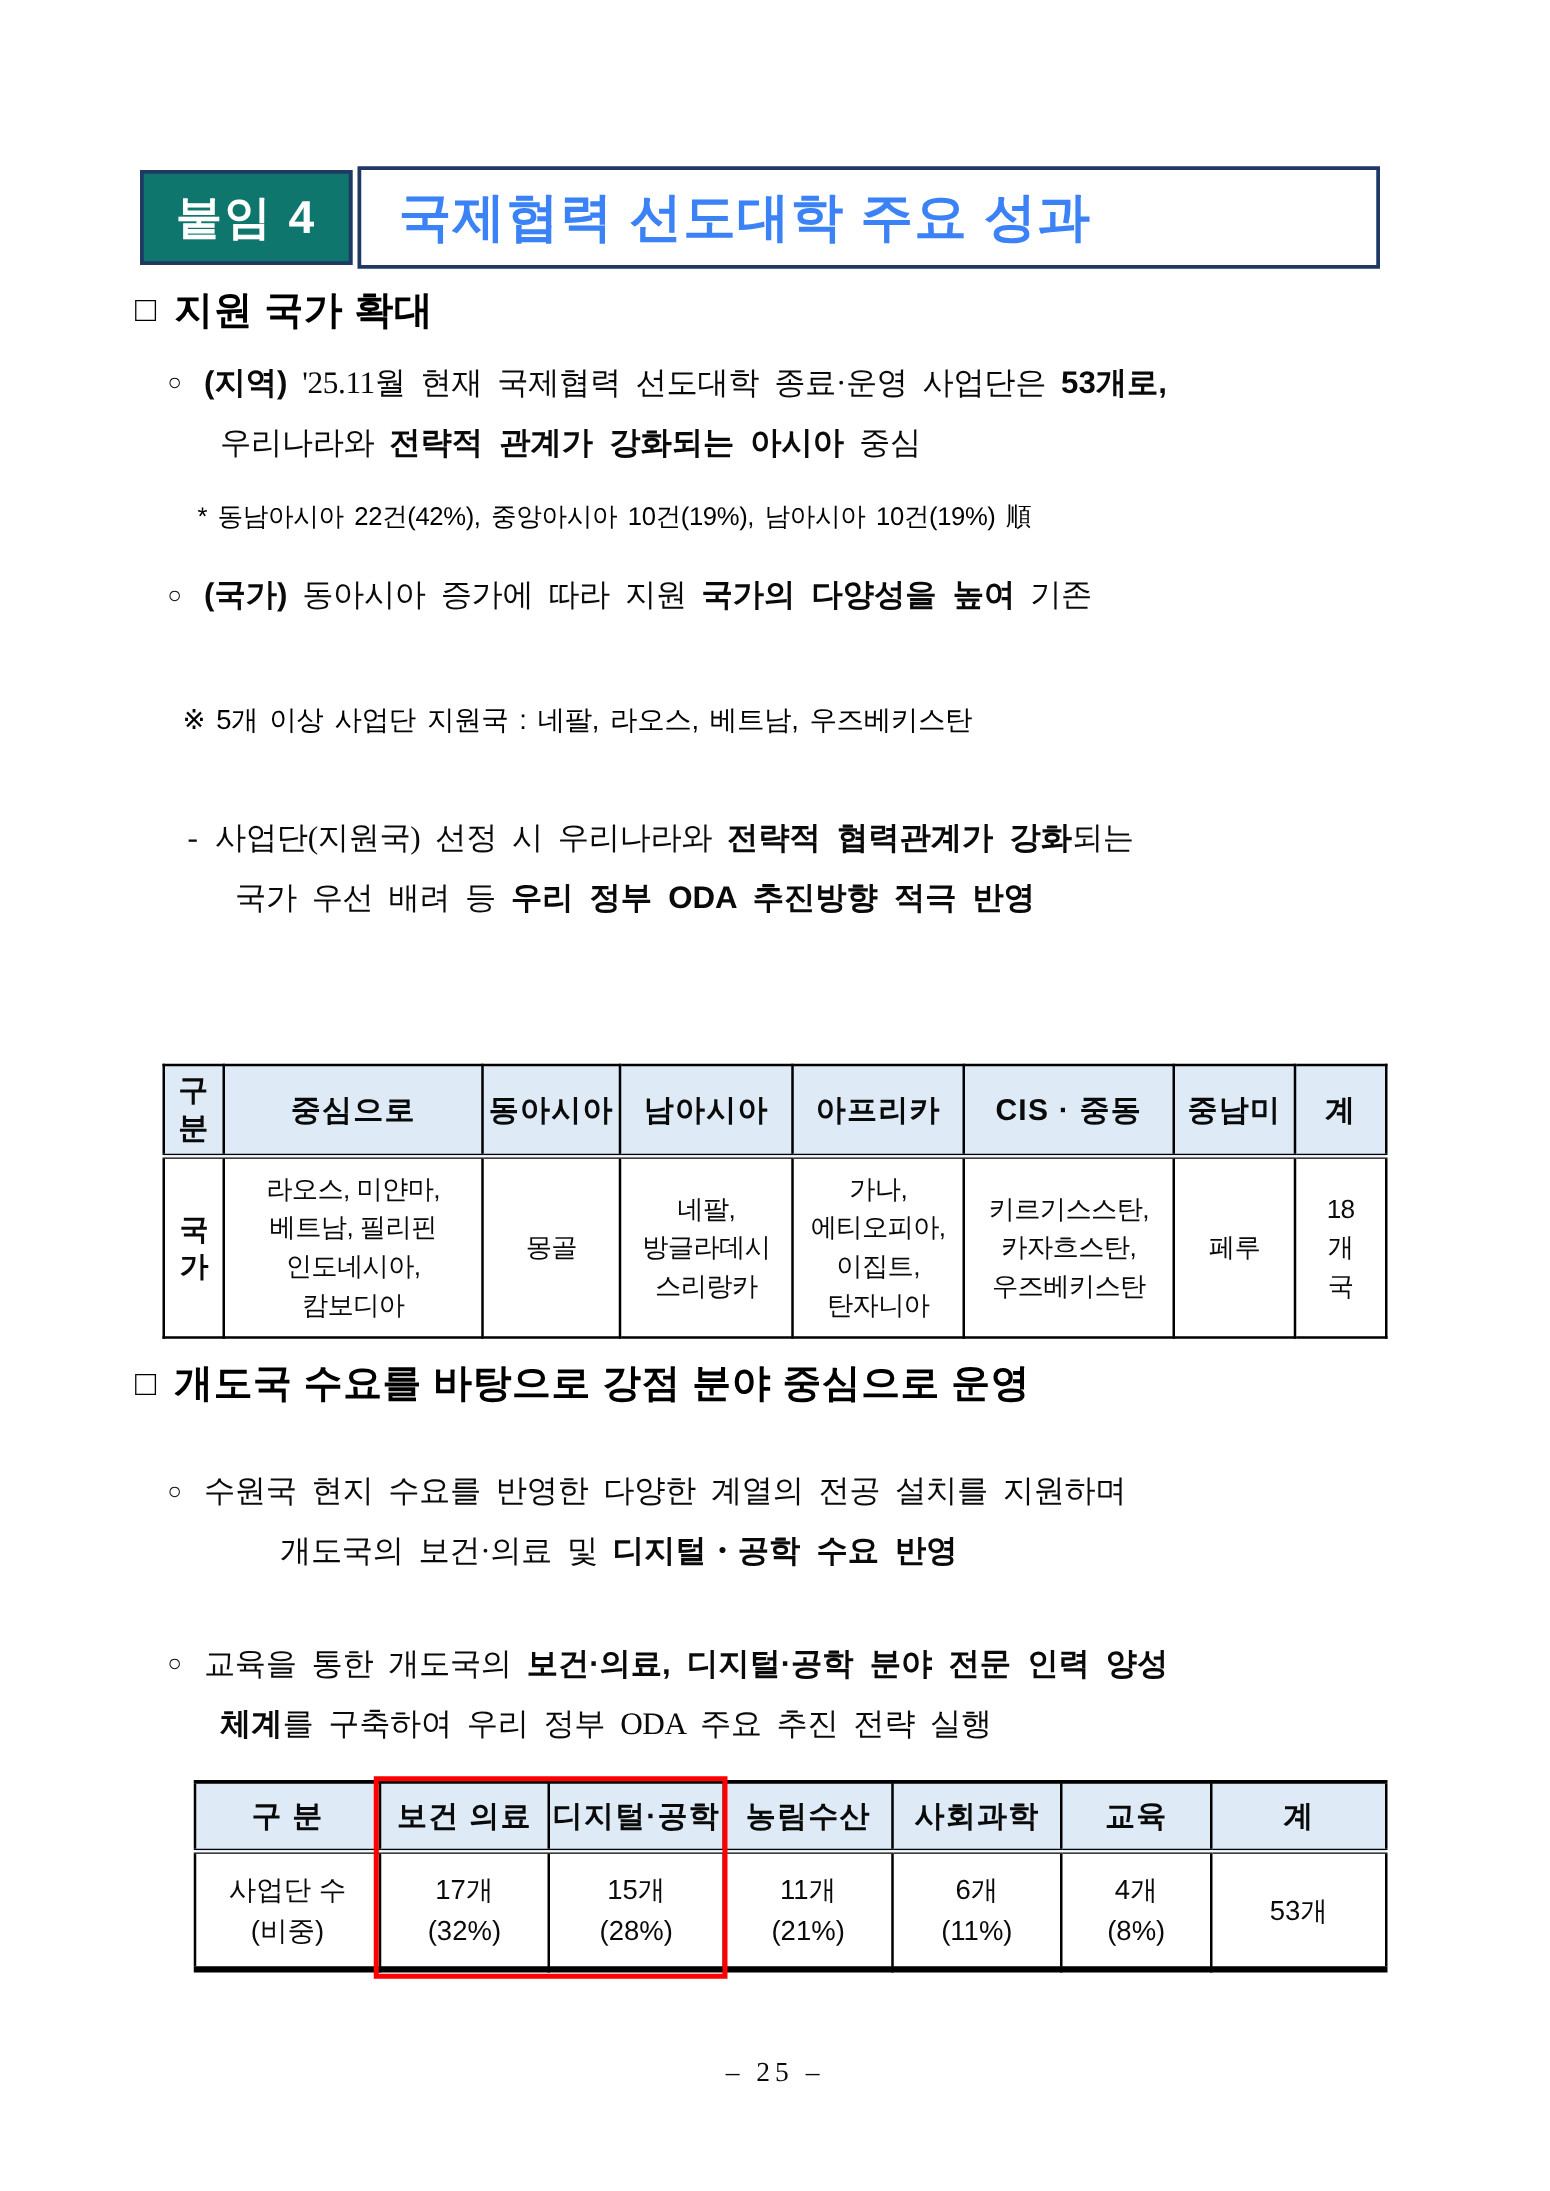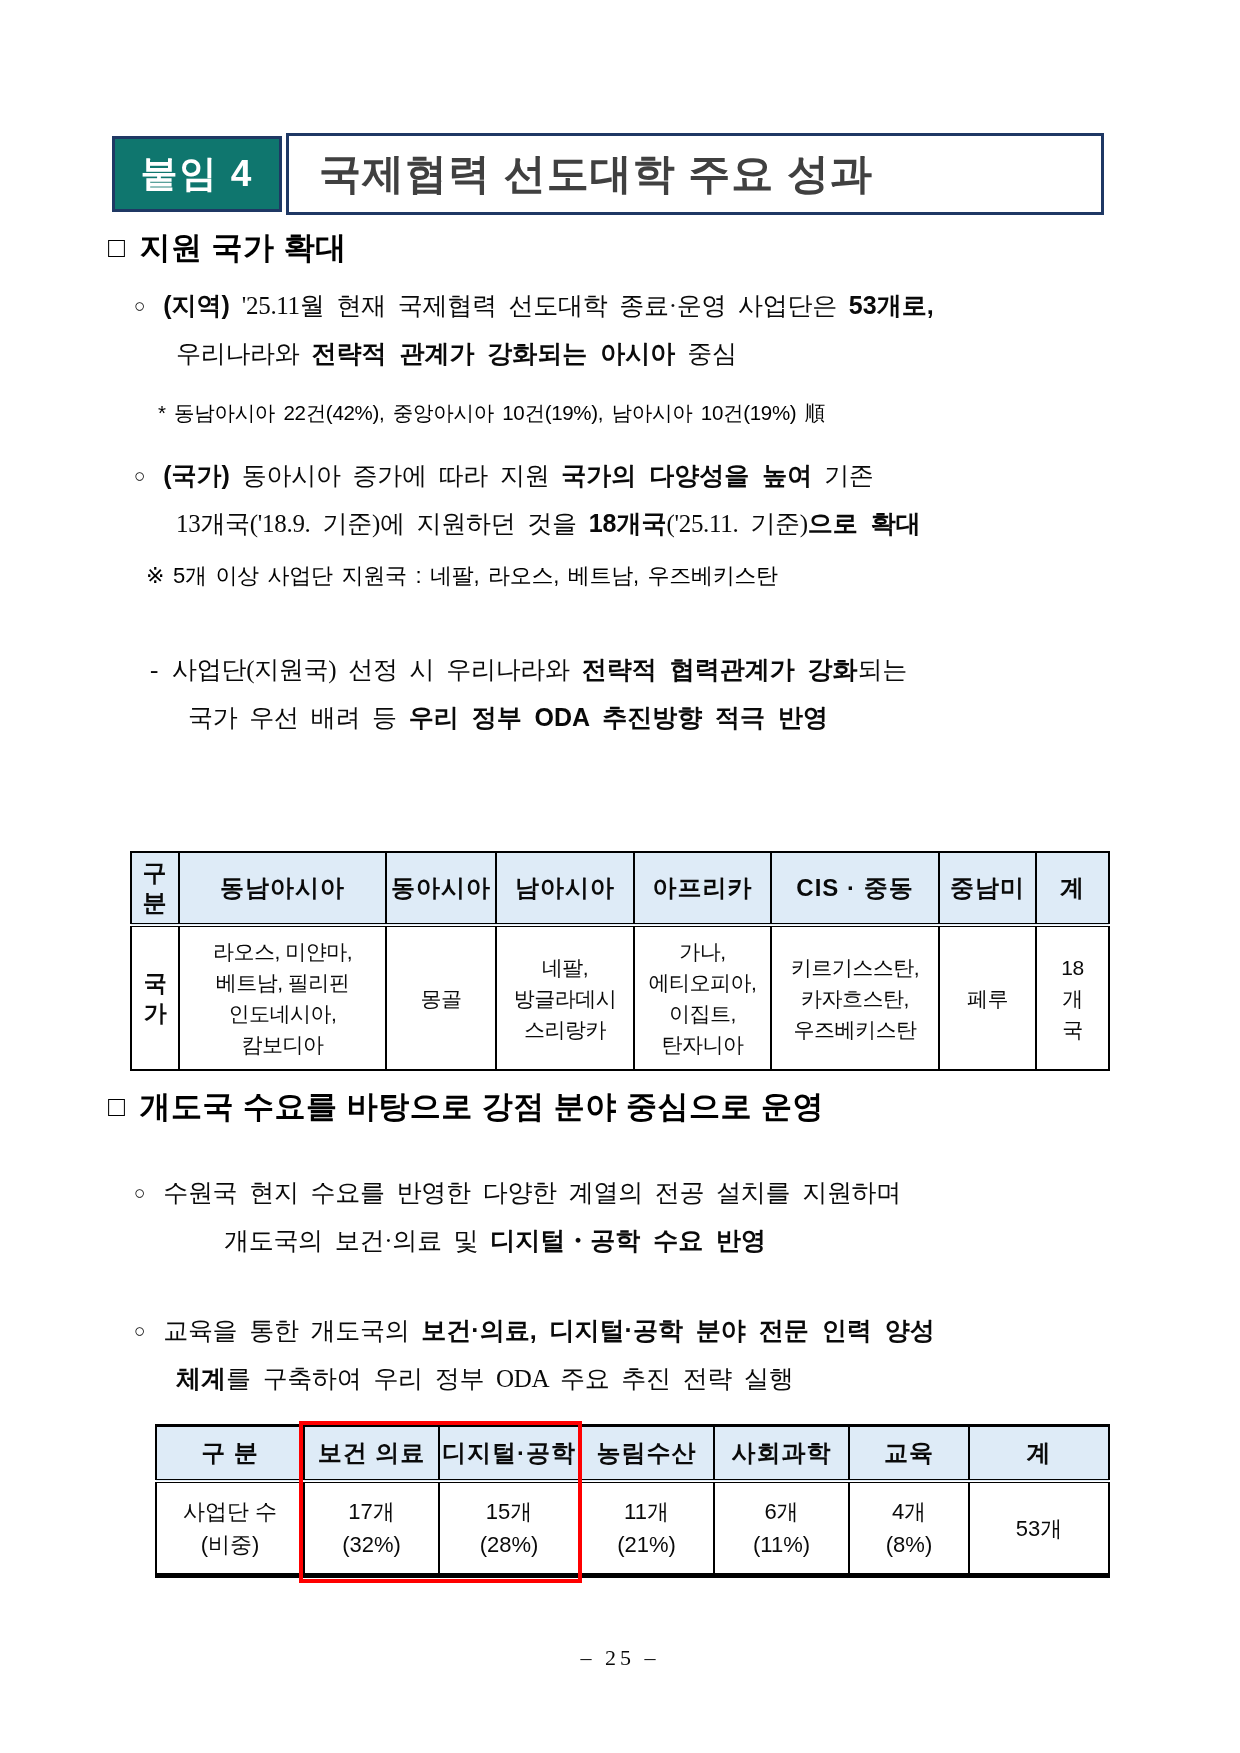--- a/index.html
+++ b/index.html
@@ -5,21 +5,21 @@
   html,body{margin:0;padding:0;background:#888;}
   #page{position:relative;width:1240px;height:1753px;background:#ffffff;margin:0 auto;
         font-family:"Liberation Serif","DejaVu Serif",serif;color:#0a0a0a;overflow:hidden;}
 
   
   .badge{position:absolute;left:112px;top:136px;width:170px;height:76px;box-sizing:border-box;
          background:#0f766e;border:3px solid #1F3864;display:flex;align-items:center;justify-content:center;
          color:#fff;font-family:"Liberation Sans","DejaVu Sans",sans-serif;font-weight:bold;font-size:37px;letter-spacing:2px;}
   .title-box{position:absolute;left:286px;top:133px;width:818px;height:82px;box-sizing:border-box;
          background:#fff;border:3px solid #1F3864;display:flex;align-items:center;padding-left:30px;
-         font-family:"Liberation Sans","DejaVu Sans",sans-serif;font-weight:bold;font-size:42px;letter-spacing:1px;color:#404040;}
+         font-family:"Liberation Sans","DejaVu Sans",sans-serif;font-weight:bold;font-size:42px;letter-spacing:1px;color:#3b82f6;}
 
   
   .sec-h{position:absolute;font-family:"Liberation Sans","DejaVu Sans",sans-serif;font-weight:bold;
          font-size:31px;color:#000;letter-spacing:0.5px;white-space:nowrap;}
   .sec-h .sq{font-size:28px;margin-right:14px;font-weight:normal;position:relative;top:-1px;}
 
   
   .bl{position:absolute;font-size:25px;white-space:nowrap;word-spacing:6px;letter-spacing:-0.3px;}
   .bl b{font-family:"Liberation Sans","DejaVu Sans",sans-serif;font-weight:bold;letter-spacing:0;}
   .circ{font-size:19px;vertical-align:2px;margin-right:18px;}
@@ -64,23 +64,20 @@
     <span class="circ">○</span><b>(지역)</b><span> '25.11월 현재 국제협력 선도대학 종료·운영 사업단은 </span><b>53개로,</b>
   </div>
   <div class="bl" style="left:176px;top:337px;">
     <span>우리나라와 </span><b>전략적 관계가 강화되는 아시아</b><span> 중심</span>
   </div>
   <div class="note" style="left:158px;top:399px;">* 동남아시아 22건(42%), 중앙아시아 10건(19%), 남아시아 10건(19%) 順</div>
 
   <div class="bl" style="left:134px;top:459px;">
     <span class="circ">○</span><b>(국가)</b><span> 동아시아 증가에 따라 지원 </span><b>국가의 다양성을 높여</b><span> 기존</span>
   </div>
-  <div class="bl" style="left:176px;top:507px;">
-    <span>13개국('18.9. 기준)에 지원하던 것을 </span><b>18개국</b><span>('25.11. 기준)</span><b>으로 확대</b>
-  </div>
 
   <div class="note" style="left:146px;top:561px;font-size:22px;">※ 5개 이상 사업단 지원국 : 네팔, 라오스, 베트남, 우즈베키스탄</div>
 
   <div class="bl" style="left:150px;top:653px;">
     <span class="dash">-</span><span>사업단(지원국) 선정 시 우리나라와 </span><b>전략적 협력관계가 강화</b><span>되는</span>
   </div>
   <div class="bl" style="left:188px;top:701px;">
     <span>국가 우선 배려 등 </span><b>우리 정부 ODA 추진방향 적극 반영</b>
   </div>
 
@@ -92,21 +89,21 @@
         <col style="width:138px">
       <col style="width:137px">
         <col style="width:168px">
         <col style="width:97px">
         <col style="width:73px">
     </colgroup>
     <tbody>
         <tr>
       <th style="line-height:30px;">구
 분</th>
-      <th>동남아시아</th>
+      <th>중심으로</th>
       <th>동아시아</th>
       <th>남아시아</th>
       <th>아프리카</th>
       <th>CIS · 중동</th>
       <th>중남미</th>
       <th>계</th>
     </tr>
     <tr>
       <td class="rowlab">국
 가</td>

